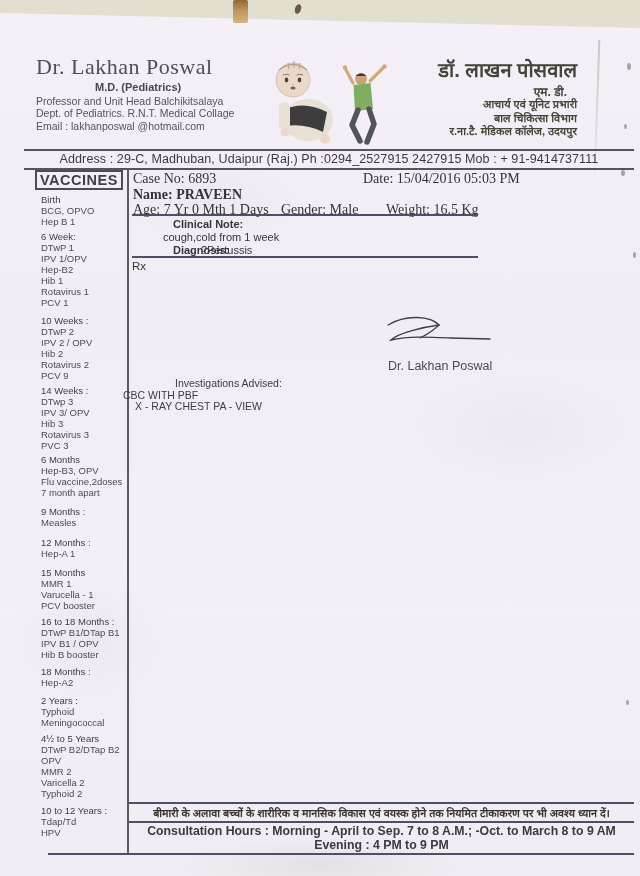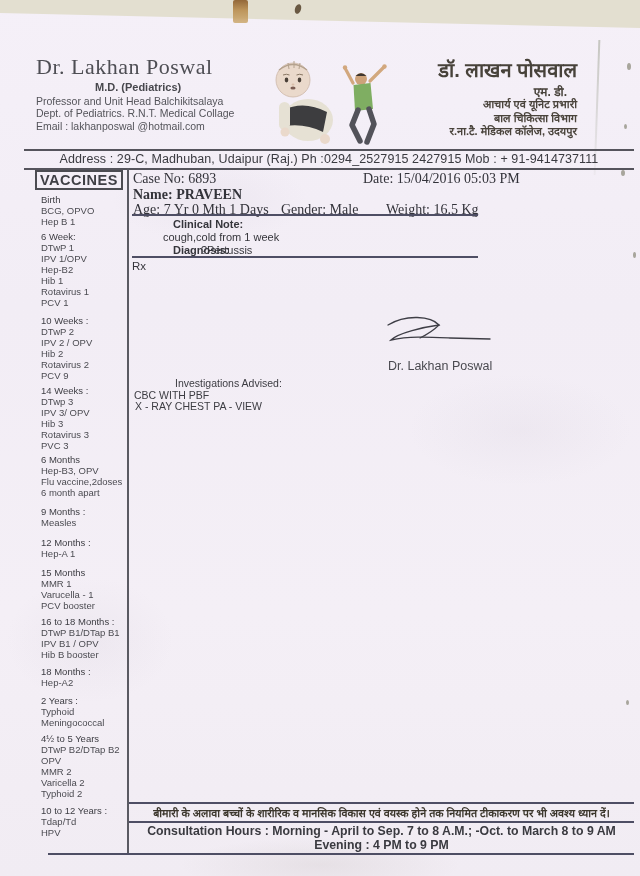--- a/index.html
+++ b/index.html
@@ -177,21 +177,21 @@
   <div>DTwp 3</div>
   <div>IPV 3/ OPV</div>
   <div>Hib 3</div>
   <div>Rotavirus 3</div>
   <div>PVC 3</div>
 </div>
 <div class="vx-group" style="top:454px">
   <div class="vx-age">6 Months</div>
   <div>Hep-B3, OPV</div>
   <div>Flu vaccine,2doses</div>
-  <div>6 month apart</div>
+  <div>7 month apart</div>
 </div>
 <div class="vx-group" style="top:506px">
   <div class="vx-age">9 Months :</div>
   <div>Measles</div>
 </div>
 <div class="vx-group" style="top:537px">
   <div class="vx-age">12 Months :</div>
   <div>Hep-A 1</div>
 </div>
 <div class="vx-group" style="top:567px">
@@ -246,21 +246,21 @@
 
 <div class="sig-svg">
   <svg width="122" height="50" viewBox="0 0 122 50">
     <path d="M12 14 C30 3 55 5 63 14 C48 16 22 22 15 29 C33 25 52 26 74 27 L114 28" stroke="#3e3e46" stroke-width="1.4" fill="none" stroke-linecap="round"></path>
     <path d="M63 14 C58 19 50 24 44 27" stroke="#3e3e46" stroke-width="1.1" fill="none" stroke-linecap="round"></path>
   </svg>
 </div>
 <div class="sig-name">Dr. Lakhan Poswal</div>
 
 <div class="inv bold" style="left:135px;top:378px;font-weight:normal;">Investigations Advised:</div>
-<div class="inv" style="left:134px;top:390px;">CBC WITH PBF</div>
+<div class="inv" style="left:123px;top:390px;">CBC WITH PBF</div>
 <div class="inv" style="left:135px;top:401px;">X - RAY CHEST PA - VIEW</div>
 
 <div class="hline" style="left:129px;top:802px;width:505px;"></div>
 <div class="foot-hindi">बीमारी के अलावा बच्चों के शारीरिक व मानसिक विकास एवं वयस्क होने तक नियमित टीकाकरण पर भी अवश्य ध्यान दें।</div>
 <div class="hline" style="left:129px;top:821px;width:505px;"></div>
 <div class="foot-line1">Consultation Hours : Morning - April to Sep. 7 to 8 A.M.; -Oct. to March 8 to 9 AM</div>
 <div class="foot-line2">Evening : 4 PM to 9 PM</div>
 <div class="hline" style="left:48px;top:853px;width:586px;"></div>
 
 </body></html>

